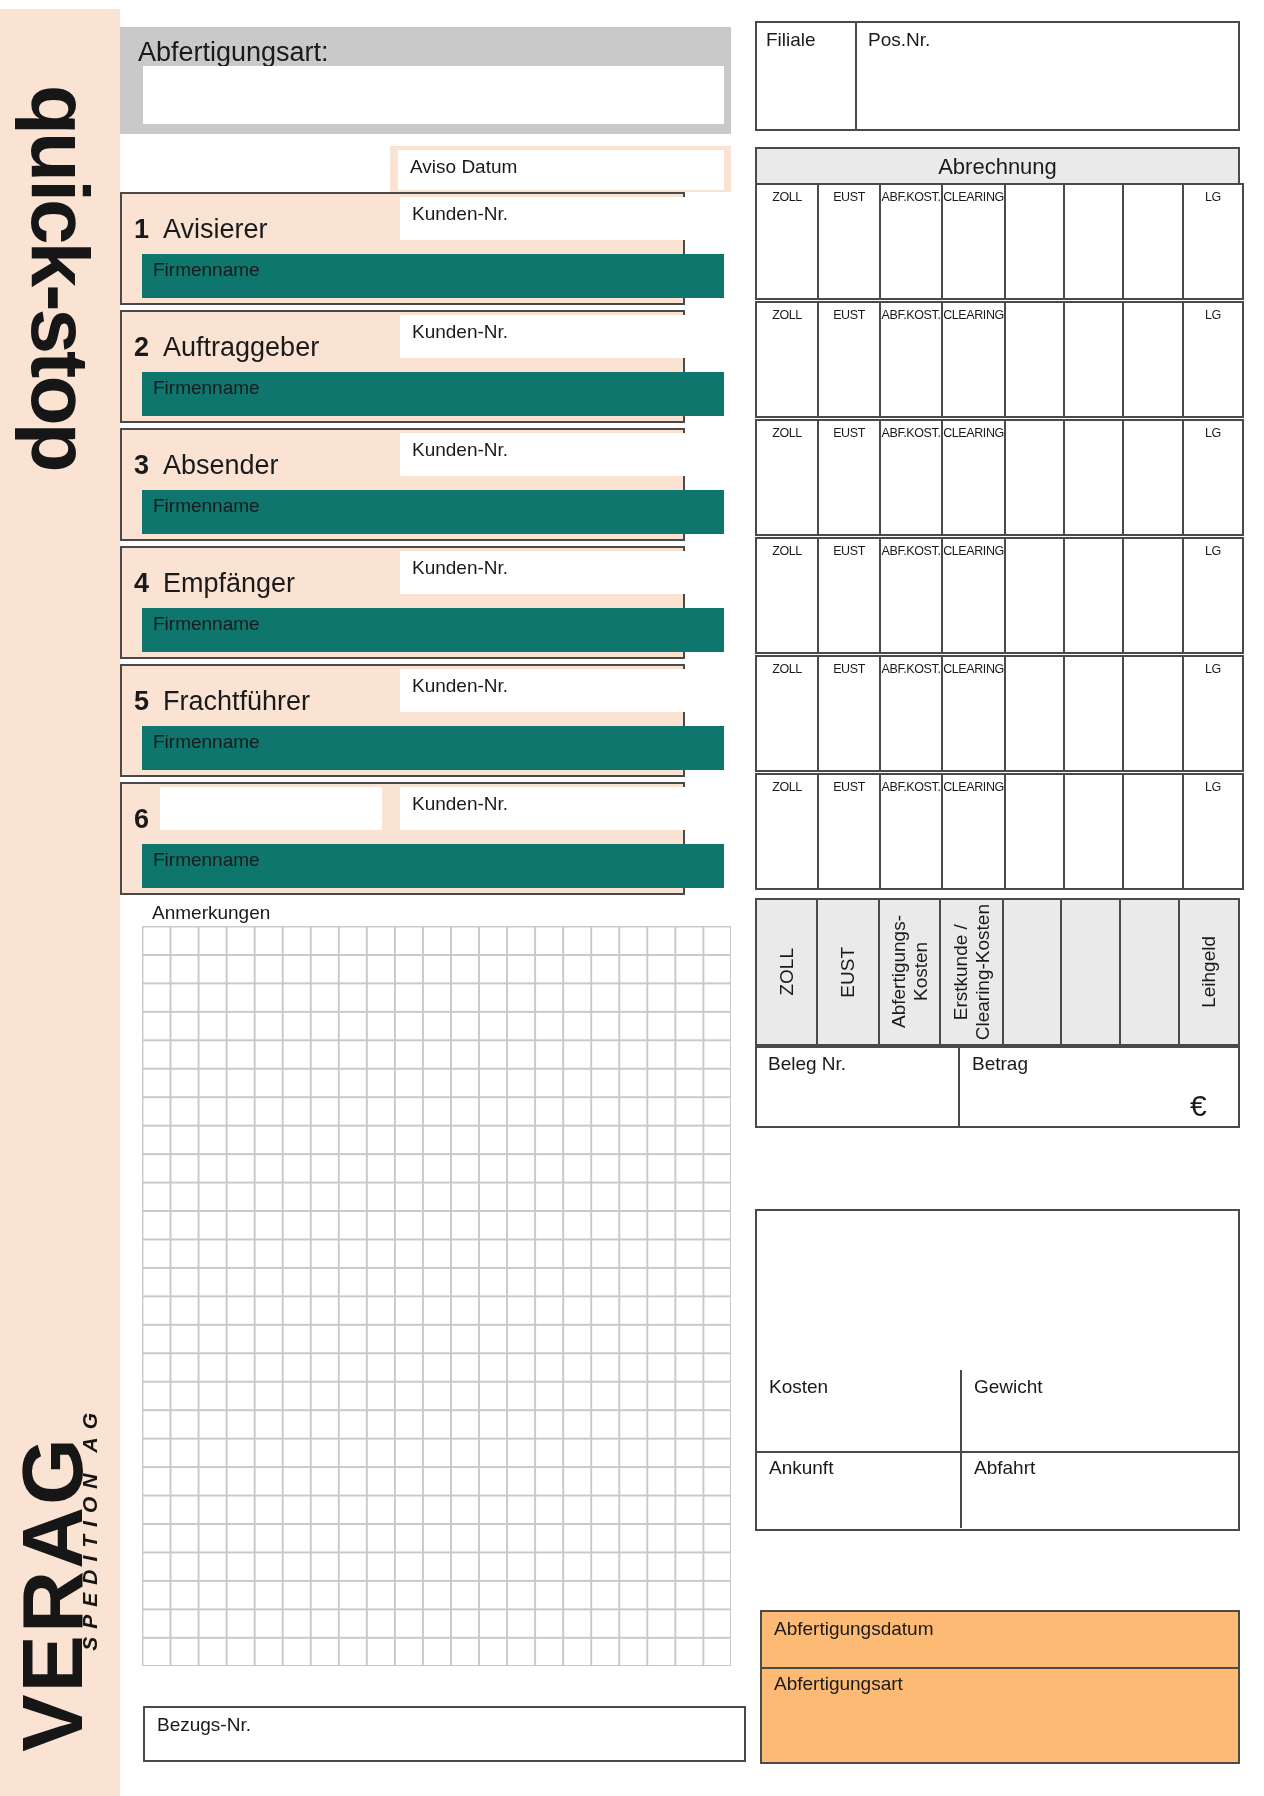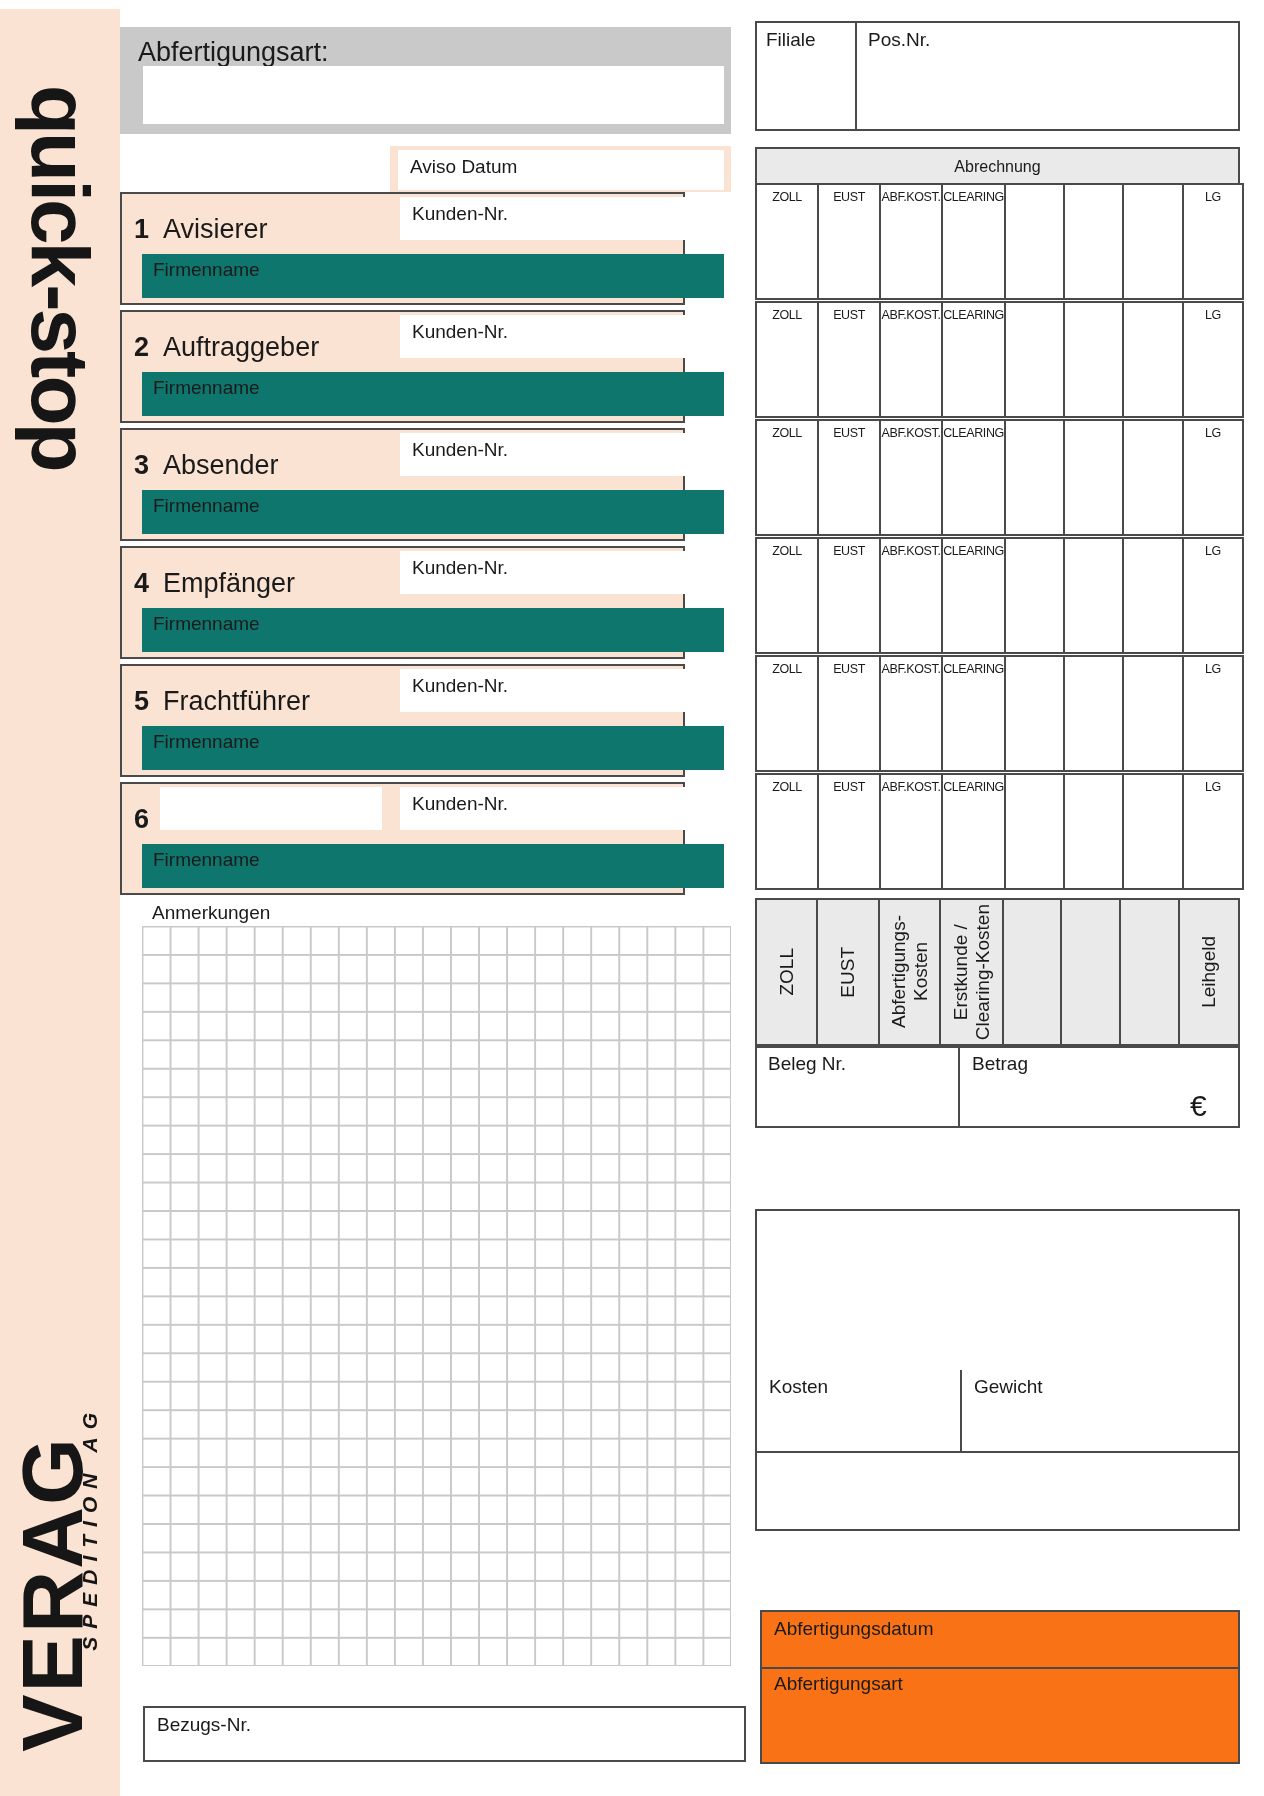--- a/index.html
+++ b/index.html
@@ -38,21 +38,21 @@
   .sec-title{position:absolute;left:12px;top:20px;font-size:27px;white-space:nowrap;}
   .sec-num{font-weight:bold;margin-right:14px;}
   .kunden-box{position:absolute;left:278px;top:3px;width:324px;height:43px;background:#fff;}
   .kunden-lbl{position:absolute;left:12px;top:6px;font-size:19px;}
   .firmen-box{position:absolute;left:20px;top:60px;width:582px;height:44px;background:#0f766e;text-align:center;}
   .firmen-lbl{position:absolute;left:11px;top:5px;font-size:19px;}
   .sec6-box{position:absolute;left:38px;top:3px;width:222px;height:43px;background:#fff;}
 
   
   .ab-header{left:755px;top:138px;width:485px;height:39px;background:#eaeaea;border:2px solid #4a4a4a;
-             display:flex;align-items:center;justify-content:center;font-size:16px;}
+             display:flex;align-items:center;justify-content:center;font-size:22px;}
   .ab-row{position:absolute;left:755px;width:485px;height:113px;border:2px solid #4a4a4a;background:#fff;
           display:grid;grid-template-columns:62fr 62fr 62fr 63fr 59fr 59fr 60fr 58fr;}
   .ab-cell{border-right:2px solid #4a4a4a;display:flex;justify-content:center;align-items:flex-start;padding-top:5px;}
   .ab-cell:last-child{border-right:none;}
   .ab-colhead{font-size:12.5px;letter-spacing:-0.4px;white-space:nowrap;}
   .ab-legend{left:755px;top:889px;width:485px;height:148px;border:2px solid #4a4a4a;
              display:grid;grid-template-columns:62fr 62fr 62fr 63fr 59fr 59fr 60fr 58fr;background:#eaeaea;}
   .legend-cell{border-right:2px solid #4a4a4a;display:flex;align-items:center;justify-content:center;background:#eaeaea;}
   .legend-cell:last-child{border-right:none;}
   .legend-text{writing-mode:vertical-rl;transform:rotate(180deg);font-size:19px;line-height:1.15;
@@ -76,21 +76,21 @@
   .lkw-block{left:755px;top:1200px;width:485px;height:322px;border:2.5px solid #4a4a4a;background:#fff;}
   .lkw-row1{position:absolute;left:0;top:0;width:100%;height:77px;border-bottom:2px solid #4a4a4a;}
   .lkw-row2{position:absolute;left:0;top:77px;width:100%;height:82px;border-bottom:2px solid #4a4a4a;}
   .lkw-row3{position:absolute;left:0;top:159px;width:100%;height:81px;border-bottom:2px solid #4a4a4a;}
   .lkw-row4{position:absolute;left:0;top:240px;width:100%;height:77px;}
   .half-divider{position:absolute;left:203px;top:0;width:2px;height:100%;background:#4a4a4a;}
   .cell-lbl{position:absolute;left:12px;top:6px;font-size:19px;}
   .cell-lbl-r{position:absolute;left:217px;top:6px;font-size:19px;}
 
   
-  .proc-block{left:760px;top:1601px;width:480px;height:154px;border:2.5px solid #4a4a4a;background:#f97316;}
+  .proc-block{left:760px;top:1601px;width:480px;height:154px;border:2.5px solid #4a4a4a;background:#fdba74;}
   .proc-row1{position:absolute;left:0;top:0;width:100%;height:55px;border-bottom:2px solid #4a4a4a;}
   .proc-row2{position:absolute;left:0;top:55px;width:100%;height:94px;}
 
   
   .bezugs-box{left:143px;top:1697px;width:603px;height:56px;border:2.5px solid #4a4a4a;background:#fff;}
 </style>
 </head>
 <body>
 
 <div class="abs sidebar"></div>
@@ -372,20 +372,25 @@
 
 <div class="abs lbl anm-lbl">Anmerkungen</div>
 <div class="abs anm-grid"></div>
 
 <div class="abs lkw-block">
   <div class="lkw-row3">
     <div class="half-divider"></div>
     <span class="cell-lbl">Kosten</span>
     <span class="cell-lbl-r">Gewicht</span>
   </div>
+  <div class="lkw-row4">
+    <div class="half-divider"></div>
+    <span class="cell-lbl">Ankunft</span>
+    <span class="cell-lbl-r">Abfahrt</span>
+  </div>
 </div>
 
 <div class="abs proc-block">
   <div class="proc-row1">
     <span class="cell-lbl">Abfertigungsdatum</span>
   </div>
   <div class="proc-row2">
     <span class="cell-lbl">Abfertigungsart</span>
   </div>
 </div>

